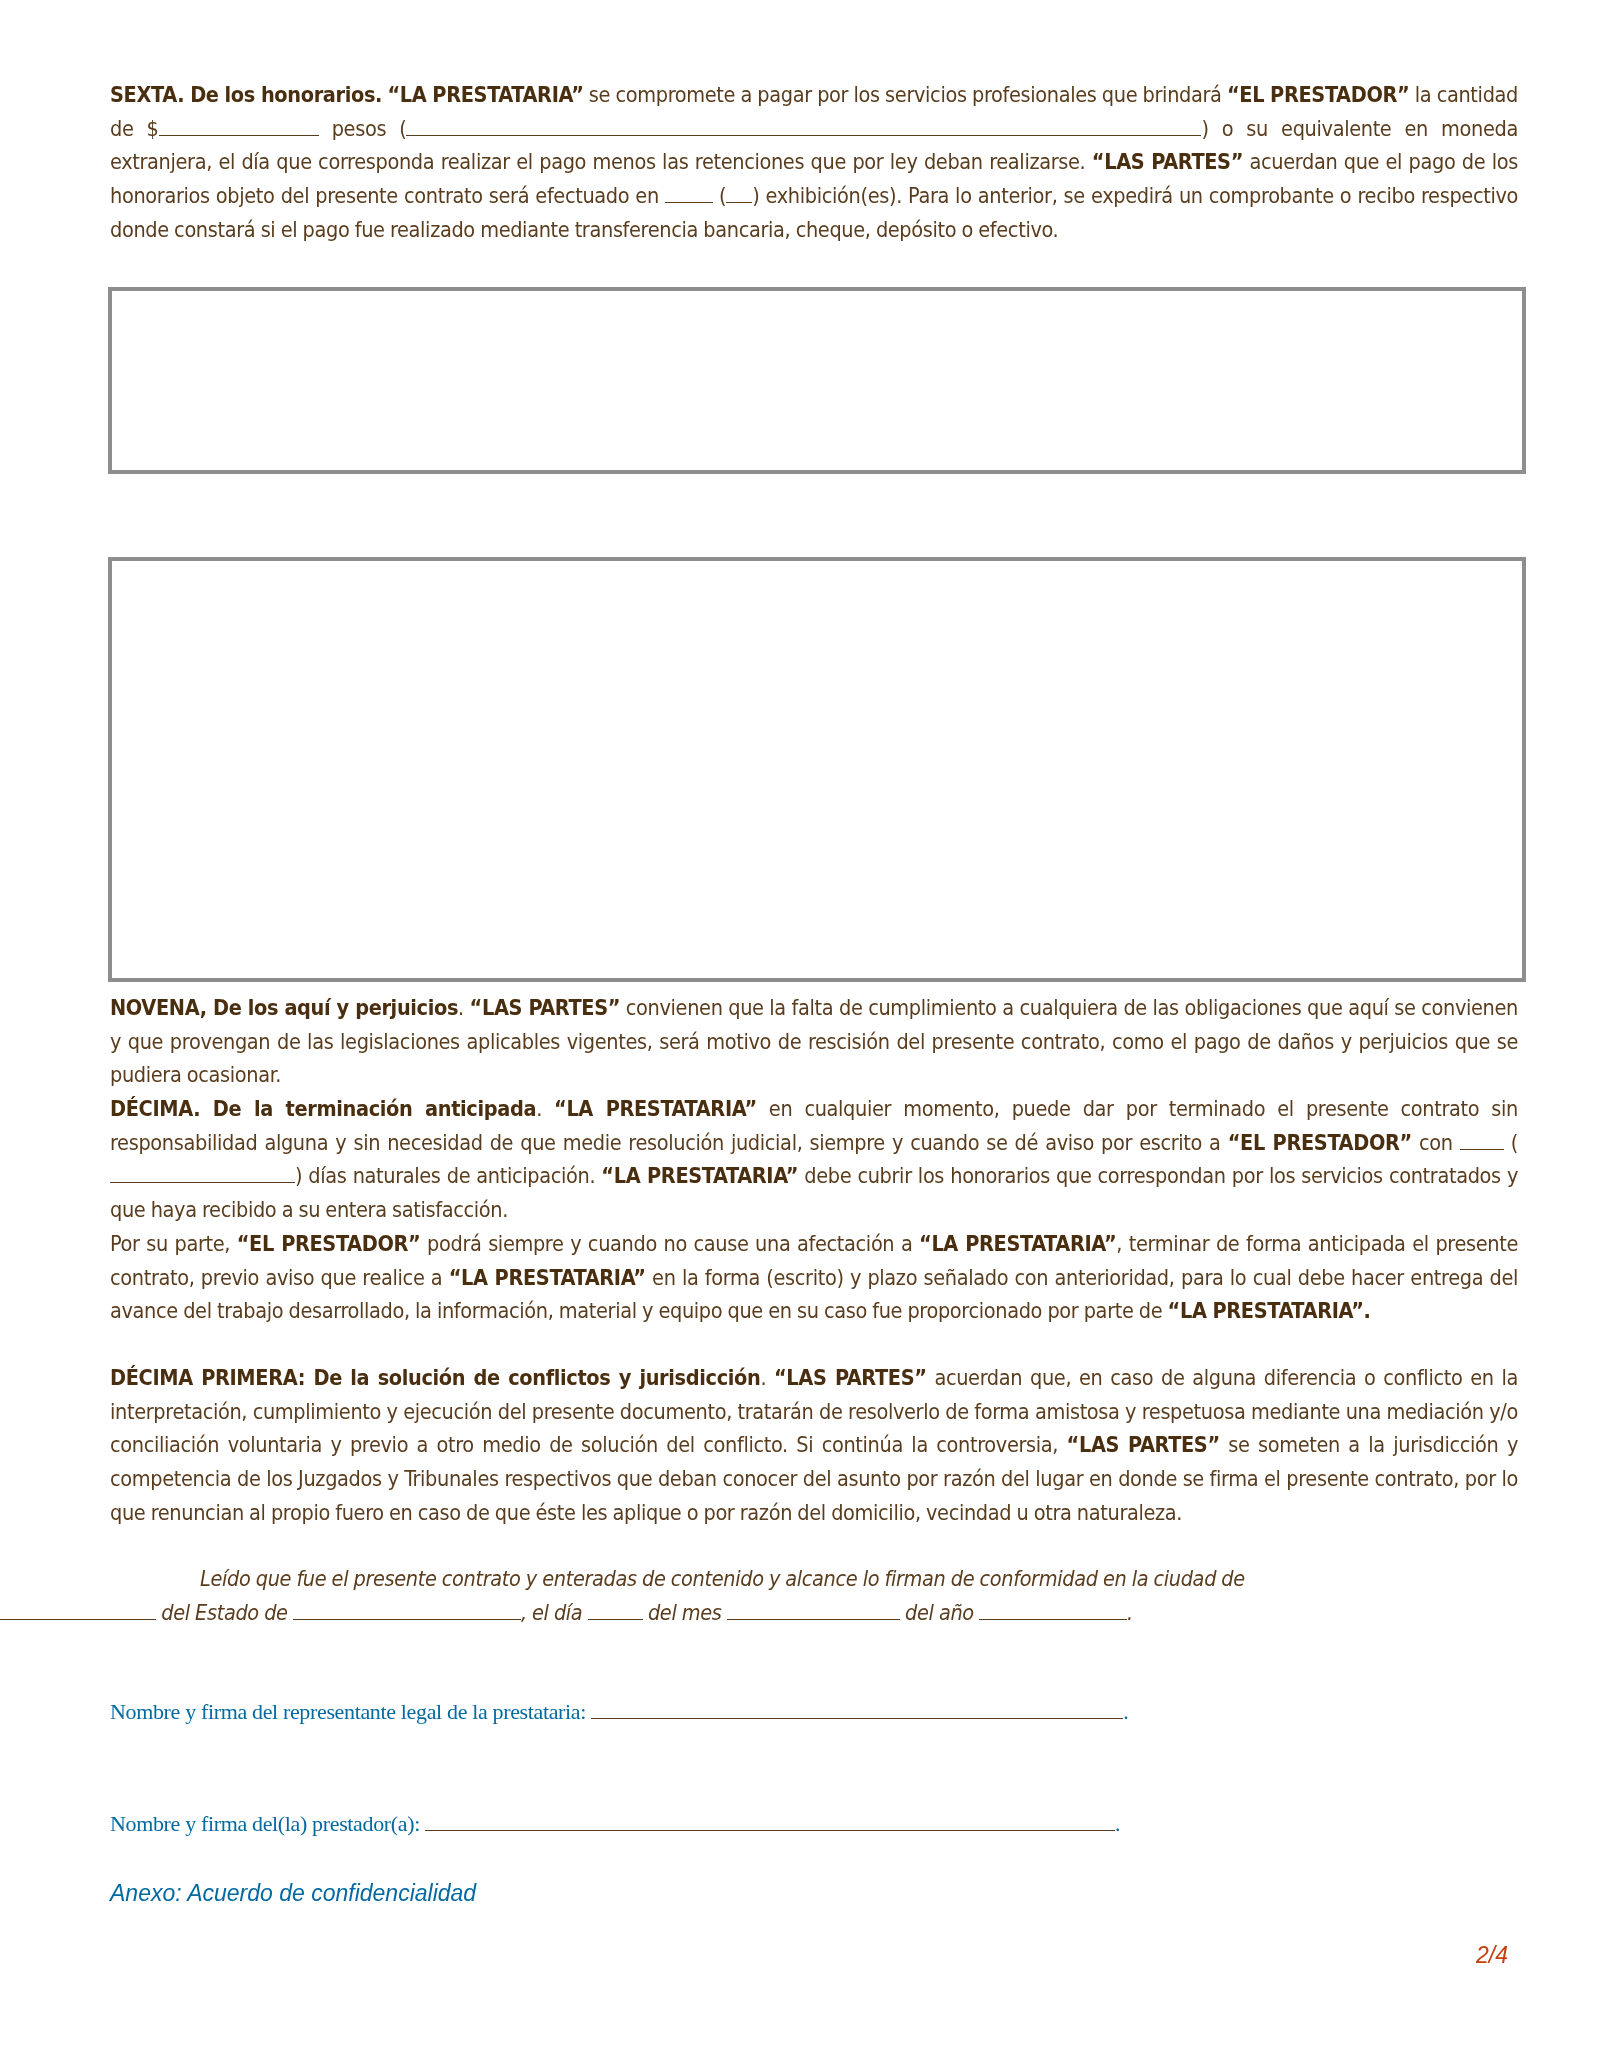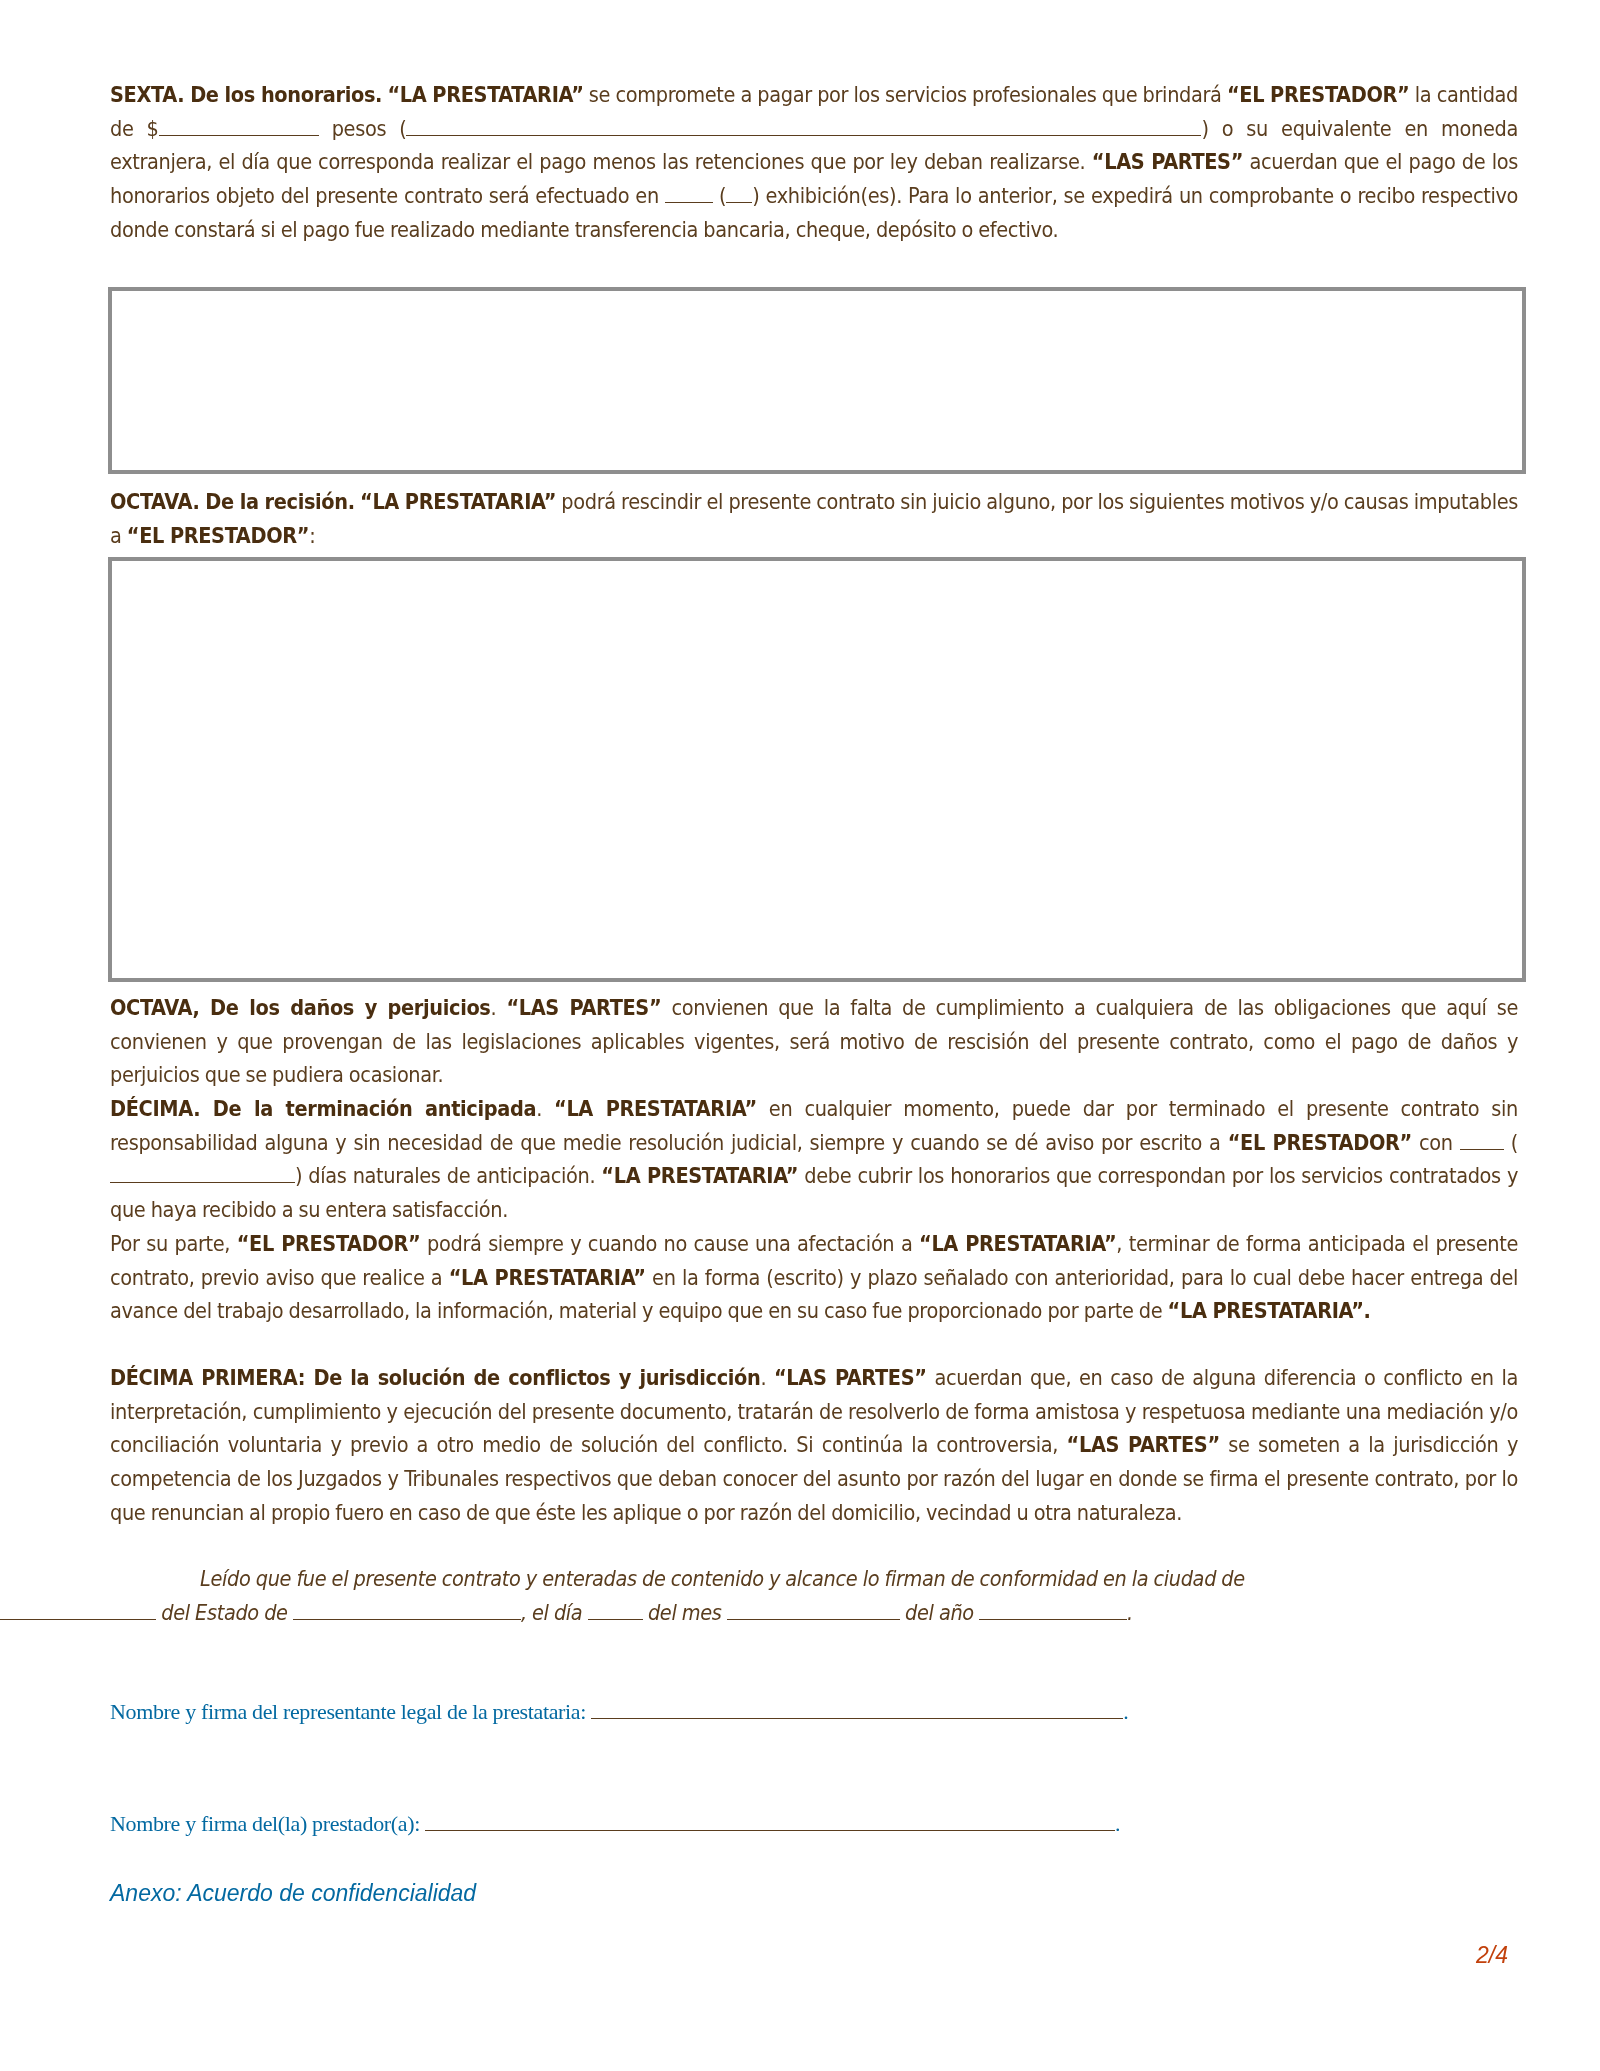--- a/index.html
+++ b/index.html
@@ -45,29 +45,25 @@
 
 <div class="page">
 
   <div class="para" style="top:78px;">
     <b>SEXTA. De los honorarios.</b>
     <b>“LA PRESTATARIA”</b><span> se compromete a pagar por los servicios profesionales que brindará </span><b>“EL PRESTADOR”</b><span> la cantidad de $</span><span class="blank" style="width:160px"></span><span> pesos (</span><span class="blank" style="width:795px"></span><span>)</span><span> o su equivalente en moneda extranjera, el día que corresponda realizar el pago menos las retenciones que por ley deban realizarse. </span><b>“LAS PARTES”</b><span> acuerdan que el pago de los honorarios objeto del presente contrato será efectuado en </span><span class="blank" style="width:48px"></span><span> (</span><span class="blank" style="width:26px"></span><span>) exhibición(es). Para lo anterior, se expedirá un comprobante o recibo respectivo donde constará si el pago fue realizado mediante transferencia bancaria, cheque, depósito o efectivo.</span>
   </div>
 
   <div class="redact" style="top:287px; height:187px;"></div>
 
-  <div class="para" style="top:485px;">
-    <b>OCTAVA. De la recisión.</b>
-    <b>“LA PRESTATARIA”</b><span> podrá rescindir el presente contrato sin juicio alguno, por los siguientes motivos y/o causas imputables a </span><b>“EL PRESTADOR”</b><span>:</span>
-  </div>
 
   <div class="redact" style="top:557px; height:425px;"></div>
 
   <div class="para" style="top:991px;">
-    <b>OCTAVA, De los daños y perjuicios</b><span>. </span><b>“LAS PARTES”</b><span> convienen que la falta de cumplimiento a cualquiera de las obligaciones que aquí se convienen y que provengan de las legislaciones aplicables vigentes, será motivo de rescisión del presente contrato, como el pago de daños y perjuicios que se pudiera ocasionar.</span>
+    <b>NOVENA, De los aquí y perjuicios</b><span>. </span><b>“LAS PARTES”</b><span> convienen que la falta de cumplimiento a cualquiera de las obligaciones que aquí se convienen y que provengan de las legislaciones aplicables vigentes, será motivo de rescisión del presente contrato, como el pago de daños y perjuicios que se pudiera ocasionar.</span>
   </div>
 
   <div class="para" style="top:1092px;">
     <b>DÉCIMA. De la terminación anticipada</b><span>. </span><b>“LA PRESTATARIA”</b><span> en cualquier momento, puede dar por terminado el presente contrato sin responsabilidad alguna y sin necesidad de que medie resolución judicial, siempre y cuando se dé aviso por escrito a </span><b>“EL PRESTADOR”</b><span> con </span><span class="blank" style="width:44px"></span><span> (</span><span class="blank" style="width:185px"></span><span>) días naturales de anticipación. </span><b>“LA PRESTATARIA”</b><span> debe cubrir los honorarios que correspondan por los servicios contratados y que haya recibido a su entera satisfacción.</span><br>
     <span>Por su parte, </span><b>“EL PRESTADOR”</b><span> podrá siempre y cuando no cause una afectación a </span><b>“LA PRESTATARIA”</b><span>, terminar de forma anticipada el presente contrato, previo aviso que realice a </span><b>“LA PRESTATARIA”</b><span> en la forma (escrito) y plazo señalado con anterioridad, para lo cual debe hacer entrega del avance del trabajo desarrollado, la información, material y equipo que en su caso fue proporcionado por parte de </span><b>“LA PRESTATARIA”.</b>
   </div>
 
   <div class="para" style="top:1361px;">
     <b>DÉCIMA PRIMERA: De la solución de conflictos y jurisdicción</b><span>. </span><b>“LAS PARTES”</b><span> acuerdan que, en caso de alguna diferencia o conflicto en la interpretación, cumplimiento y ejecución del presente documento, tratarán de resolverlo de forma amistosa y respetuosa mediante una mediación y/o conciliación voluntaria y previo a otro medio de solución del conflicto. Si continúa la controversia, </span><b>“LAS PARTES”</b><span> se someten a la jurisdicción y competencia de los Juzgados y Tribunales respectivos que deban conocer del asunto por razón del lugar en donde se firma el presente contrato, por lo que renuncian al propio fuero en caso de que éste les aplique o por razón del domicilio, vecindad u otra naturaleza.</span>
   </div>

